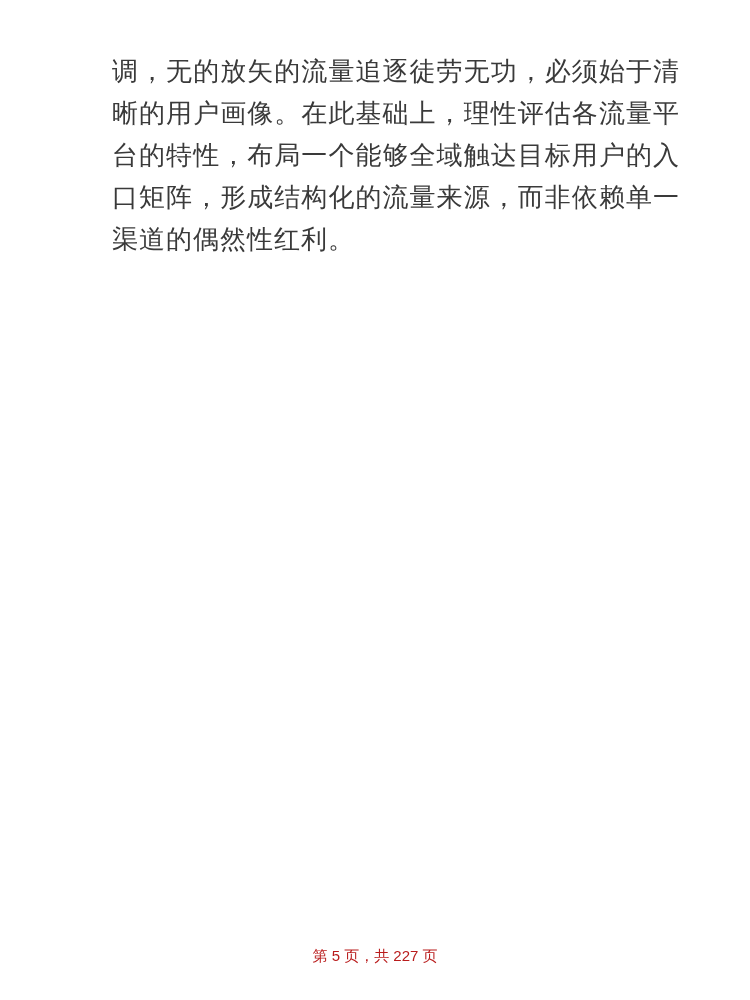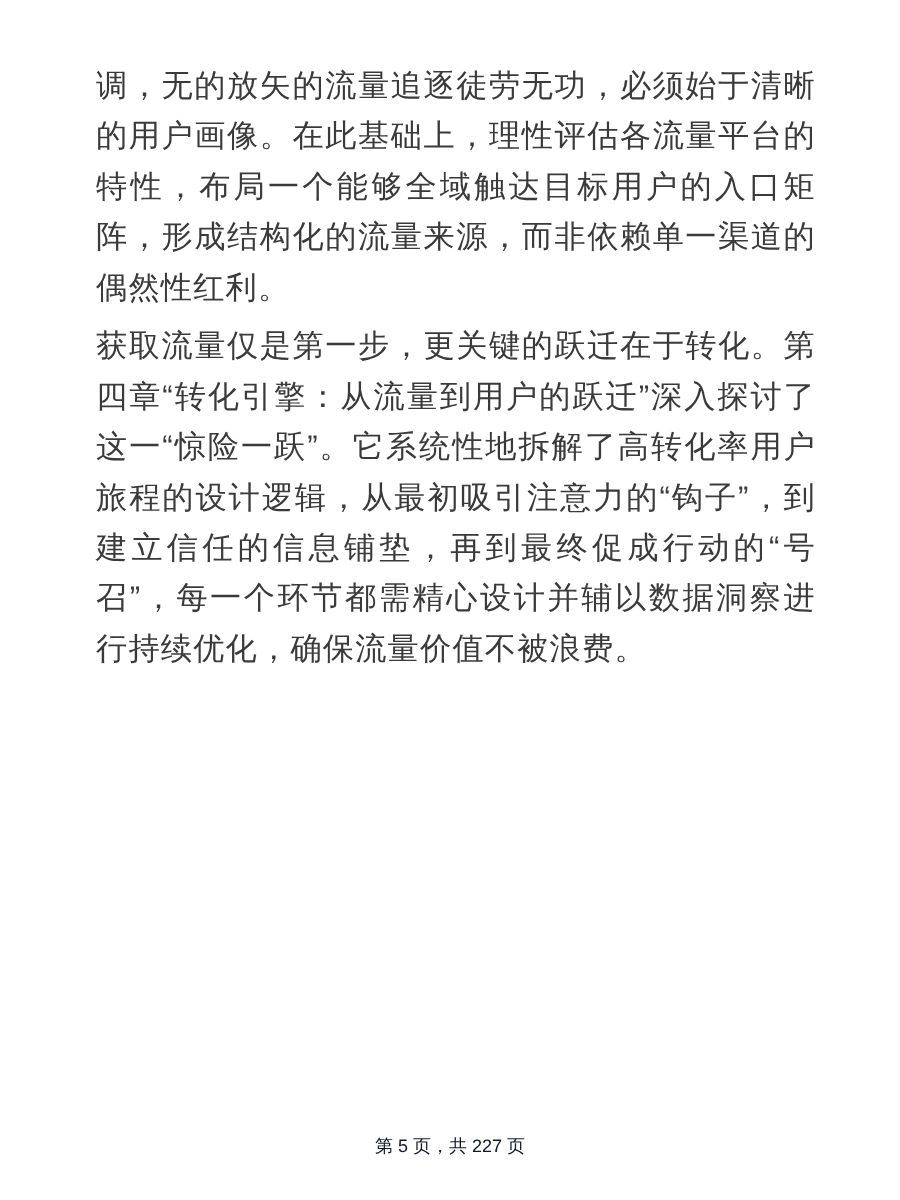--- a/index.html
+++ b/index.html
@@ -14,48 +14,48 @@
     overflow: hidden;
     font-family: "Liberation Sans", "DejaVu Sans", sans-serif;
   }
   .page {
     position: absolute;
     inset: 0;
     background: #ffffff;
   }
   .content {
     padding: 50px 70px 0 80px;
+    margin-left: 32px;
   }
   .para {
     margin: 0 0 7px 0;
     font-size: 26px;
     line-height: 42px;
     letter-spacing: 1px;
     color: #3a3a3a;
     text-align: justify;
     text-justify: inter-ideograph;
     word-break: break-all;
     overflow-wrap: anywhere;
   }
   .footer {
     position: absolute;
     left: 0;
     right: 0;
     top: 946px;
     text-align: center;
     font-size: 15px;
     line-height: 20px;
-    color: #0f172a;
+    color: #b91c1c;
   }
 </style>
 </head>
 <body>
 
 <div class="page">
   <div class="content">
     <p class="para">调，无的放矢的流量追逐徒劳无功，必须始于清晰的用户画像。在此基础上，理性评估各流量平台的特性，布局一个能够全域触达目标用户的入口矩阵，形成结构化的流量来源，而非依赖单一渠道的偶然性红利。</p>
-    <p class="para">获取流量仅是第一步，更关键的跃迁在于转化。第四章“转化引擎：从流量到用户的跃迁”深入探讨了这一“惊险一跃”。它系统性地拆解了高转化率用户旅程的设计逻辑，从最初吸引注意力的“钩子”，到建立信任的信息铺垫，再到最终促成行动的“号召”，每一个环节都需精心设计并辅以数据洞察进行持续优化，确保流量价值不被浪费。</p>
   </div>
 
   <div class="footer">
     <span>第 5 页，共 227 页</span>
   </div>
 </div>
 
 </body></html>

